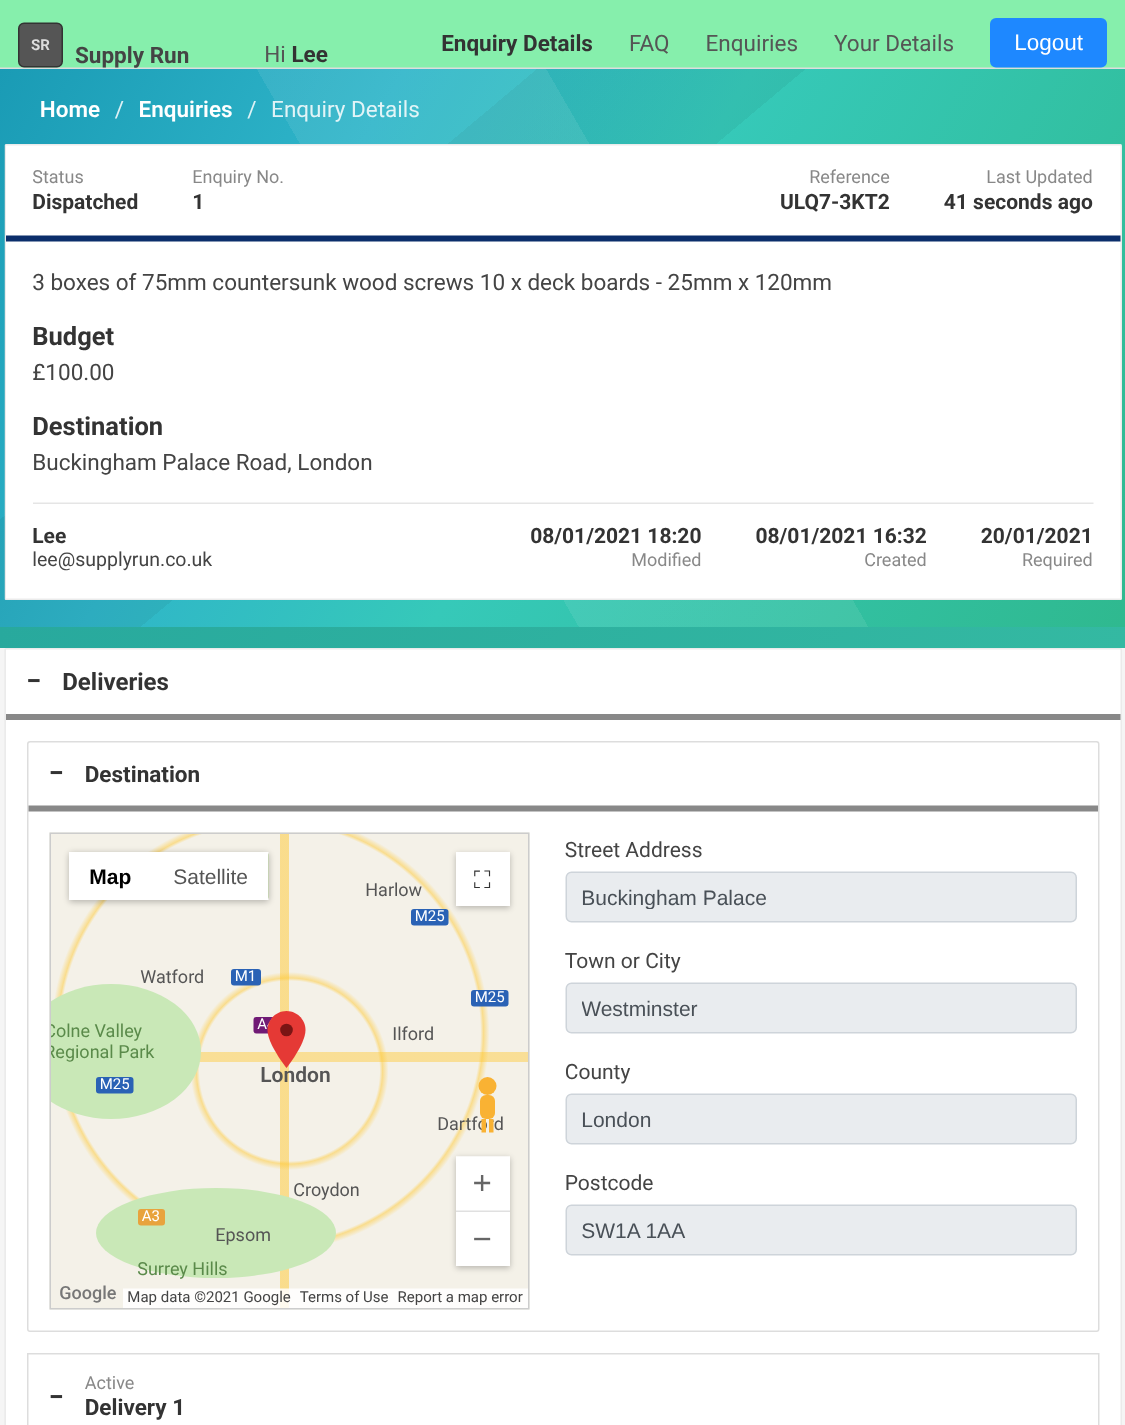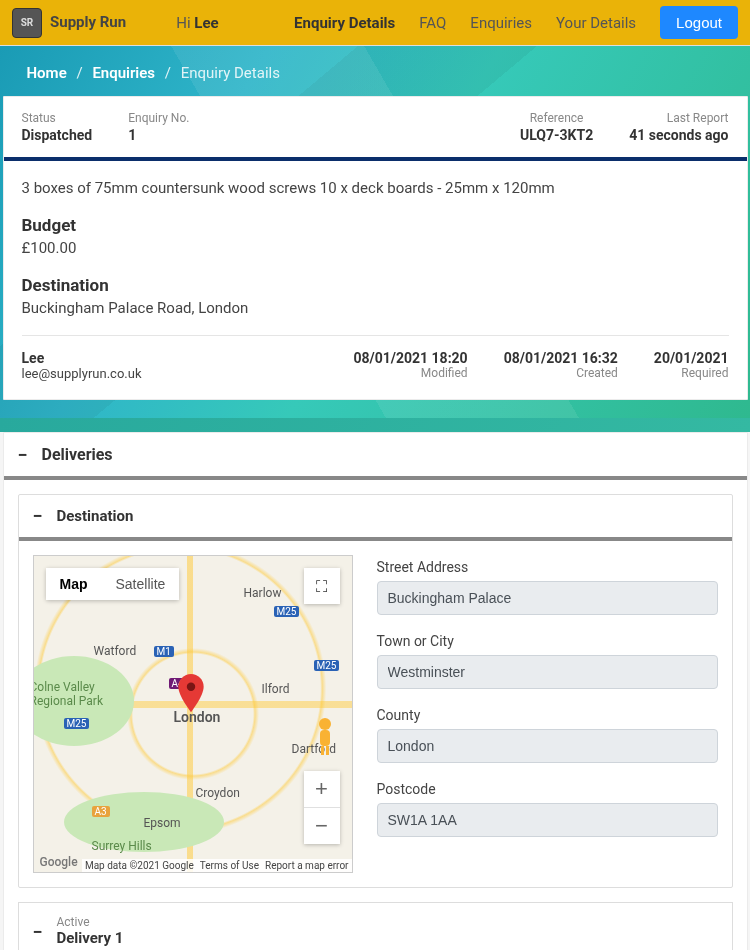--- a/index.html
+++ b/index.html
@@ -1,17 +1,17 @@
 <!DOCTYPE html>
 <html><head>
 <meta charset="utf-8">
 <style>
 * { box-sizing: border-box; margin: 0; padding: 0; }
 body { font-family: -apple-system, "Segoe UI", Roboto, sans-serif; background: #f5f5f5; color: #333; font-size: 14px; }
-.topbar { background: #eab308; border-bottom: 1px solid #ddd; height: 46px; display: flex; align-items: center; padding: 0 12px; }
+.topbar { background: #86efac; border-bottom: 1px solid #ddd; height: 46px; display: flex; align-items: flex-end; padding: 0 12px; }
 .logo { width: 30px; height: 30px; background: #555; border-radius: 4px; display: flex; align-items: center; justify-content: center; margin-right: 8px; color:#ddd; font-size:10px; font-weight:bold; border:1px solid #333;}
 .brand { font-weight: bold; font-size: 15px; color: #444; line-height: 1.1; }
 .greeting { margin-left: 50px; color: #555; font-size: 15px; }
 .greeting b { color: #333; }
 .navlinks { margin-left: auto; display: flex; align-items: center; gap: 24px; }
 .navlinks a { color: #555; text-decoration: none; font-size: 15px; }
 .navlinks a.active { color: #333; font-weight: bold; }
 .logout-btn { background: #1e88ff; color: #fff; border: none; padding: 8px 16px; border-radius: 4px; font-size: 15px; cursor: pointer; }
 
 .hero { background: linear-gradient(120deg, #1a9bb5 0%, #2fb5c9 28%, #36c9b9 52%, #2fb98f 100%); padding: 18px 0; position: relative; }
@@ -22,21 +22,21 @@
 
 .breadcrumb { color: #fff; font-size: 15px; padding: 0 24px 14px; }
 .breadcrumb a { color: #fff; text-decoration: none; font-weight:600; }
 .breadcrumb .sep { padding: 0 6px; opacity:.85;}
 .breadcrumb .current { opacity: .85; }
 
 .card { background: #fff; border: 1px solid rgba(0,0,0,.08); border-radius: 1px; }
 
 .status-bar { display: flex; padding: 14px 18px; border-bottom: 4px solid #0b2e6b; }
 .status-col { margin-right: 36px; }
-.status-col.right { margin-left: auto; margin-right: 0; text-align: center; }
+.status-col.right { margin-left: auto; margin-right: 0; text-align: right; }
 .status-col.r2 { margin-right: 0; margin-left: 36px; text-align:right;}
 .status-label { font-size: 12px; color: #888; }
 .status-value { font-size: 14px; font-weight: bold; color: #333; margin-top: 2px; }
 
 .details-body { padding: 18px; }
 .items-line { font-size: 15px; color: #444; margin-bottom: 18px; }
 .field-title { font-weight: bold; font-size: 17px; margin-bottom: 4px; }
 .field-value { font-size: 15px; color: #444; margin-bottom: 18px; }
 .divider { border-top: 1px solid #e5e5e5; margin: 10px 0 14px; }
 .meta-row { display: flex; }
@@ -129,21 +129,21 @@
         </div>
         <div class="status-col">
           <div class="status-label">Enquiry No.</div>
           <div class="status-value">1</div>
         </div>
         <div class="status-col right">
           <div class="status-label">Reference</div>
           <div class="status-value">ULQ7-3KT2</div>
         </div>
         <div class="status-col r2">
-          <div class="status-label">Last Report</div>
+          <div class="status-label">Last Updated</div>
           <div class="status-value">41 seconds ago</div>
         </div>
       </div>
 
       <div class="details-body">
         <div class="items-line">3 boxes of 75mm countersunk wood screws 10 x deck boards - 25mm x 120mm</div>
 
         <div class="field-title">Budget</div>
         <div class="field-value">£100.00</div>
 

